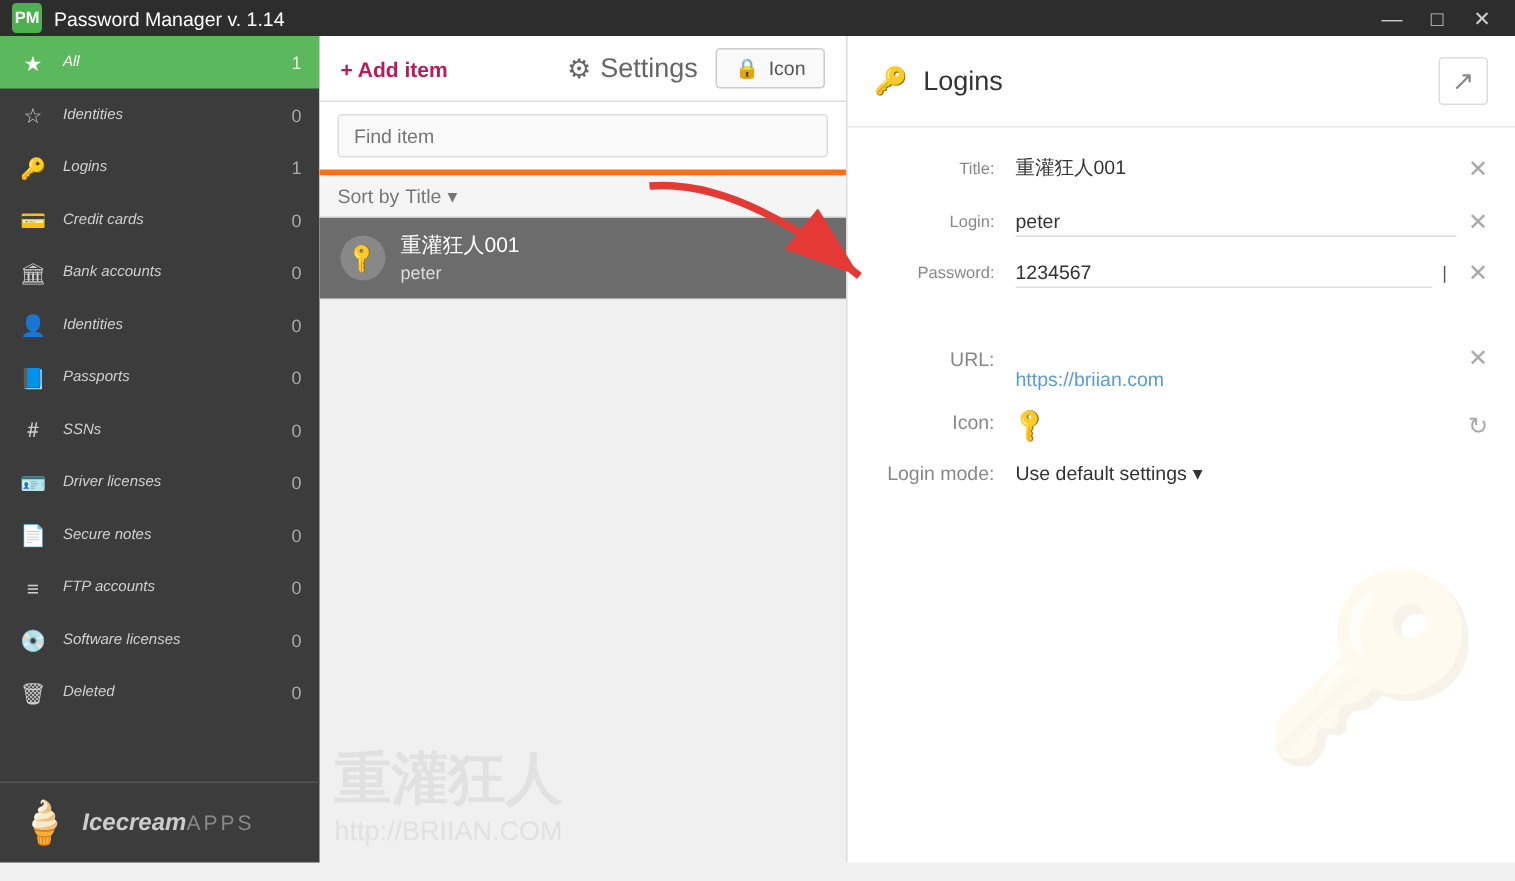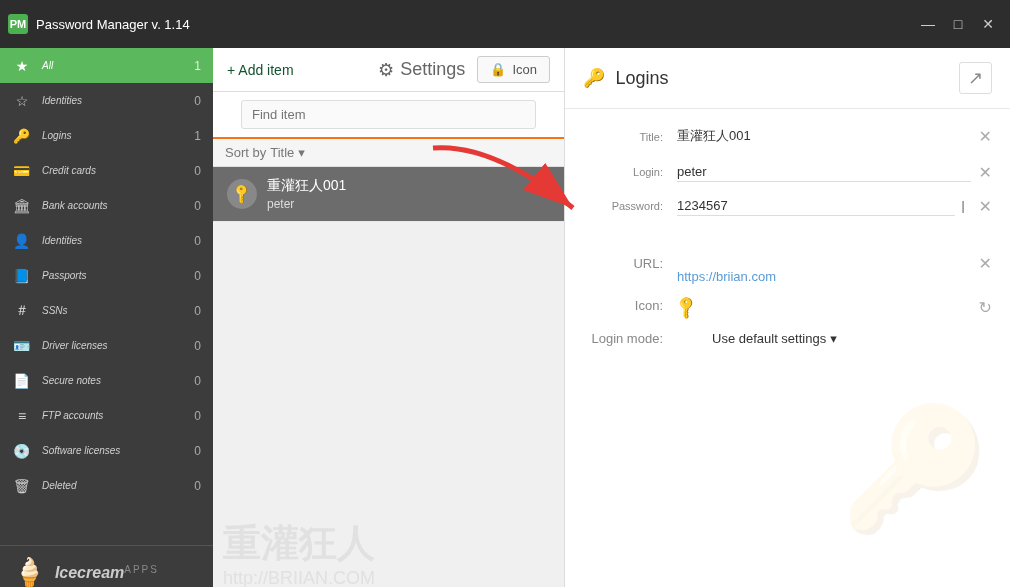--- a/index.html
+++ b/index.html
@@ -1,21 +1,21 @@
 <!DOCTYPE html>
 <html><head>
   <meta charset="utf-8">
   <style>
     * { margin: 0; padding: 0; box-sizing: border-box; }
     body { width: 1010px; height: 587px; font-family: 'Segoe UI', Arial, sans-serif; font-size: 13px; overflow: hidden; background: #f0f0f0; }
 
     
     .title-bar {
       display: flex; align-items: center; justify-content: space-between;
-      background: #2d2d2d; height: 48px; padding: 0 8px;
+      background: #2d2d2d; height: 24px; padding: 0 8px;
       -webkit-app-region: drag; user-select: none;
     }
     .title-bar-left { display: flex; align-items: center; gap: 8px; }
     .title-bar-icon { width: 20px; height: 20px; background: #4caf50; border-radius: 3px; display: flex; align-items: center; justify-content: center; color: white; font-size: 11px; font-weight: bold; }
     .title-bar-title { color: white; font-size: 13px; }
     .title-bar-controls { display: flex; gap: 2px; }
     .title-btn { width: 28px; height: 22px; background: transparent; border: none; color: #ccc; cursor: pointer; font-size: 14px; display: flex; align-items: center; justify-content: center; }
 
     
     .main { display: flex; height: 551px; }
@@ -72,32 +72,32 @@
     .url-label { width: 80px; text-align: right; color: #888; font-size: 13px; margin-right: 14px; }
     .url-value { flex: 1; color: #5b9bd5; font-size: 13px; margin-top: 27px; }
 
     .icon-row { display: flex; align-items: flex-start; margin-bottom: 14px; }
     .icon-label-text { width: 80px; text-align: right; color: #888; font-size: 13px; margin-right: 14px; }
     .icon-key { color: #666; font-size: 16px; transform: rotate(-45deg); display: inline-block; }
     .icon-refresh { color: #aaa; cursor: pointer; margin-left: auto; font-size: 16px; }
 
     .mode-row { display: flex; align-items: center; margin-bottom: 14px; }
     .mode-label { width: 80px; text-align: right; color: #888; font-size: 13px; margin-right: 14px; }
-    .mode-select { color: #333; font-size: 13px; background: none; border: none; cursor: pointer; display: flex; align-items: center; gap: 4px; margin-left: 35px; }
+    .mode-select { color: #333; font-size: 13px; background: none; border: none; cursor: pointer; display: flex; align-items: center; gap: 4px; }
 
     
     .ghost-bg { position: absolute; right: 20px; bottom: 60px; opacity: 0.08; font-size: 120px; pointer-events: none; }
 
     .detail-footer { display: flex; justify-content: flex-end; gap: 10px; padding: 12px 18px; border-top: 1px solid #e8e8e8; }
     .delete-btn { background: #ccc; color: #555; border: none; border-radius: 3px; padding: 8px 18px; font-size: 13px; cursor: pointer; }
     .save-btn { background: #5cb85c; color: white; border: none; border-radius: 3px; padding: 8px 22px; font-size: 13px; cursor: pointer; }
 
     
     .top-toolbar { display: flex; align-items: center; padding: 0 14px; height: 44px; background: white; border-bottom: 1px solid #ddd; }
-    .add-btn { display: flex; align-items: center; gap: 6px; color: #14532d; font-size: 14px; cursor: pointer; font-weight: 400; }
+    .add-btn { display: flex; align-items: center; gap: 6px; color: #be185d; font-size: 14px; cursor: pointer; font-weight: 700; }
     .top-right-btns { margin-left: auto; display: flex; align-items: center; gap: 12px; }
     .settings-icon-btn { color: #666; cursor: pointer; font-size: 18px; display: flex; align-items: center; gap: 6px; }
     .lock-icon-btn { display: flex; align-items: center; gap: 6px; border: 1px solid #ccc; border-radius: 3px; padding: 5px 12px; color: #555; cursor: pointer; font-size: 13px; background: #f9f9f9; }
   </style>
 </head>
 <body>
 
 <div class="title-bar">
   <div class="title-bar-left">
     <div class="title-bar-icon">PM</div>
@@ -178,42 +178,42 @@
         <div class="sidebar-item">
     <span class="item-icon">🗑</span>
     <span class="item-label">Deleted</span>
     <span class="item-count">0</span>
   </div>
       </div>
     <div class="sidebar-bottom">
       <div style="font-size:28px; color:#bbb;">🍦</div>
       <div class="icecream-logo">
         <span class="logo-main">Icecream</span>
-        <span style="font-size:10px;color:#888;letter-spacing:2px;">APPS</span>
+        <span style="font-size:14px;color:#888;letter-spacing:2px;">APPS</span>
       </div>
     </div>
   </div>
 
   <div style="width:352px; display:flex; flex-direction:column; border-right:1px solid #ddd; position:relative;">
 
     <div class="top-toolbar">
       <div class="add-btn">+ Add item</div>
       <div class="top-right-btns">
         <div class="settings-icon-btn">
           <span>⚙</span>
           <span>Settings</span>
         </div>
         <div class="lock-icon-btn">
           <span>🔒</span>
           <span>Icon</span>
         </div>
       </div>
     </div>
 
-    <div style="padding:8px 28px; background:white; border-bottom:2px solid #f97316;">
+    <div style="padding:8px 12px; background:white; border-bottom:4px solid #f97316;">
       <input class="search-input" type="text" placeholder="Find item" style="">
     </div>
 
     <div class="sort-bar">
       <div class="sort-btn">
         <span>Sort by </span>
         <span> Title </span>
         <span>▾</span>
       </div>
     </div>

